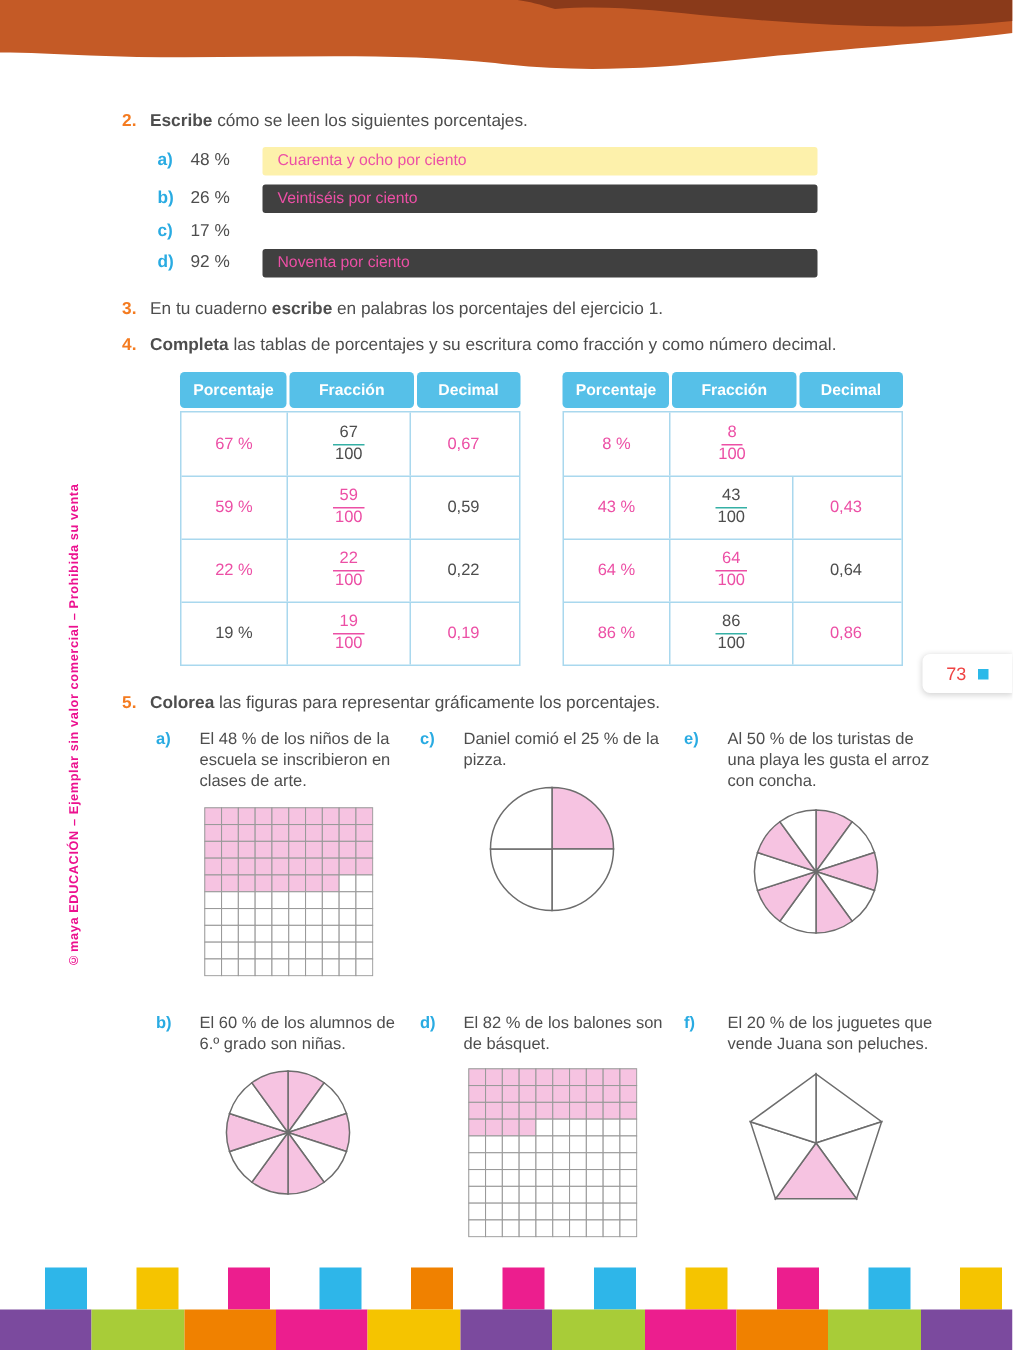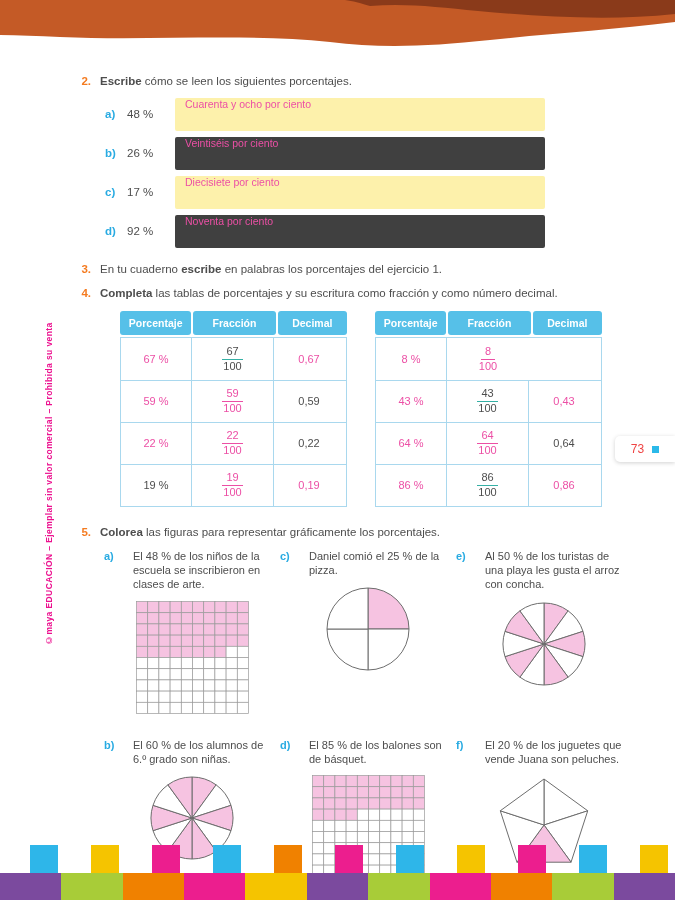--- a/index.html
+++ b/index.html
@@ -26,21 +26,21 @@
 
   .ex-head { display:flex; gap:9px; font-size:11.5px; margin-bottom:9px; line-height:1.3;}
   .ex-num { color:#f47b20; font-weight:bold; min-width:13px; text-align:right; }
   .bold { font-weight:bold; }
 
   
   .ex2-items { margin:4px 0 14px 27px; }
   .p-row { display:flex; align-items:center; margin-bottom:6px; font-size:11.5px; }
   .itm-label { color:#29abe2; font-weight:bold; width:22px; }
   .itm-pct { width:48px; }
-  .answer-box { width:370px; height:33px; border-radius:2px; display:flex; align-items:flex-start; padding-left:10px; }
+  .answer-box { width:370px; height:19px; border-radius:2px; display:flex; align-items:center; padding-left:10px; }
   .answer-box[data-hl="yellow"] { background:#fdf1ab; }
   .answer-box[data-hl="pink"]   { background:#404040; }
   .ans { color:#ec4fa5; font-size:10.5px; }
 
   
   .tables-wrap { display:flex; gap:28px; margin:10px 0 18px 42px; }
   .ptable { width:227px; }
   .thead { display:flex; gap:2px; margin-bottom:2px; }
   .th {
     background:#56c0e8; color:#fff; font-weight:bold; font-size:10.5px;
@@ -118,23 +118,20 @@
       <div class="p-row">
         <span class="itm-label">b)</span>
         <span class="itm-pct">26 %</span>
         <div class="answer-box" data-hl="pink">
             <span class="ans">Veintiséis por ciento</span>
           </div>
       </div>
       <div class="p-row">
         <span class="itm-label">c)</span>
         <span class="itm-pct">17 %</span>
-        <div class="answer-box" data-hl="yellow">
-            <span class="ans">Diecisiete por ciento</span>
-          </div>
       </div>
       <div class="p-row">
         <span class="itm-label">d)</span>
         <span class="itm-pct">92 %</span>
         <div class="answer-box" data-hl="pink">
             <span class="ans">Noventa por ciento</span>
           </div>
       </div>
     </div>
 
@@ -446,21 +443,21 @@
               <path d="M43,43 L18.900804656008606,76.16969676937285 A41,41 0 0 1 4.006682831898708,55.66969676937285 Z" fill="#ffffff" stroke="#6d6d6d" stroke-width="1"></path>
               <path d="M43,43 L4.006682831898708,55.66969676937285 A41,41 0 0 1 4.006682831898701,30.33030323062716 Z" fill="#f6c3e1" stroke="#6d6d6d" stroke-width="1"></path>
               <path d="M43,43 L4.006682831898701,30.33030323062716 A41,41 0 0 1 18.900804656008596,9.830303230627159 Z" fill="#ffffff" stroke="#6d6d6d" stroke-width="1"></path>
               <path d="M43,43 L18.900804656008596,9.830303230627159 A41,41 0 0 1 42.99999999999999,2 Z" fill="#f6c3e1" stroke="#6d6d6d" stroke-width="1"></path>
             </svg>
           </div>
       </div>
       <div class="prob">
         <div class="prob-head">
             <span class="itm-label">d)</span>
-            <span class="prob-text">El 85 % de los balones son de básquet.</span>
+            <span class="prob-text">El 82 % de los balones son de básquet.</span>
           </div>
         <div class="fig">
             <svg width="113" height="113">
               <rect x="0.5" y="0.5" width="11.2" height="11.2" fill="#f6c3e1" stroke="#9a9a9a" stroke-width="0.7"></rect>
               <rect x="11.7" y="0.5" width="11.2" height="11.2" fill="#f6c3e1" stroke="#9a9a9a" stroke-width="0.7"></rect>
               <rect x="22.9" y="0.5" width="11.2" height="11.2" fill="#f6c3e1" stroke="#9a9a9a" stroke-width="0.7"></rect>
               <rect x="34.099999999999994" y="0.5" width="11.2" height="11.2" fill="#f6c3e1" stroke="#9a9a9a" stroke-width="0.7"></rect>
               <rect x="45.3" y="0.5" width="11.2" height="11.2" fill="#f6c3e1" stroke="#9a9a9a" stroke-width="0.7"></rect>
               <rect x="56.5" y="0.5" width="11.2" height="11.2" fill="#f6c3e1" stroke="#9a9a9a" stroke-width="0.7"></rect>
               <rect x="67.69999999999999" y="0.5" width="11.2" height="11.2" fill="#f6c3e1" stroke="#9a9a9a" stroke-width="0.7"></rect>

